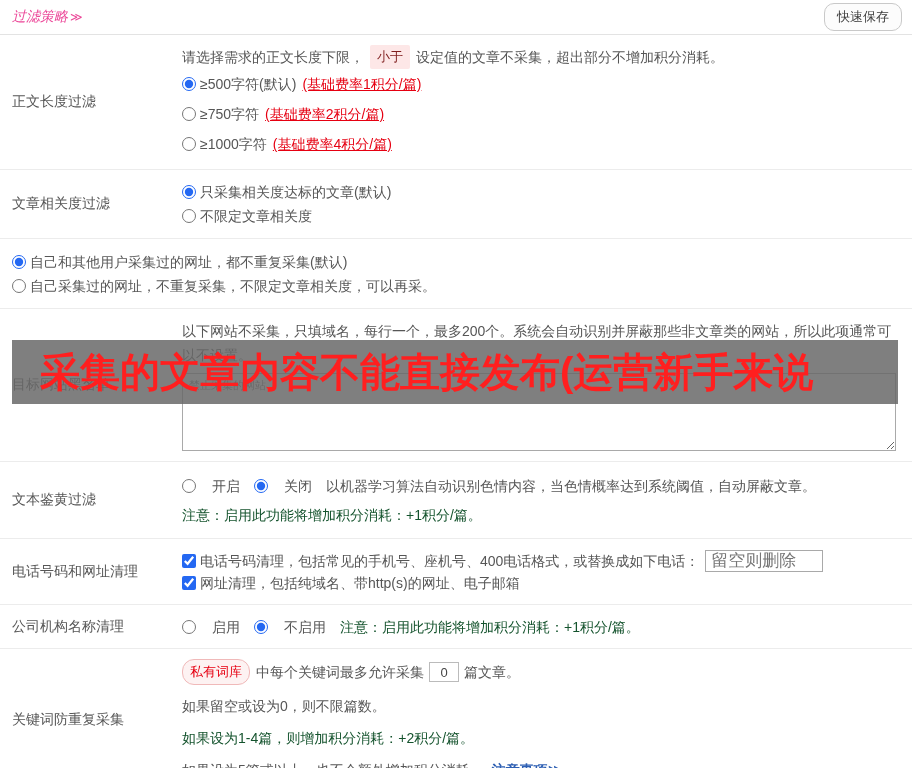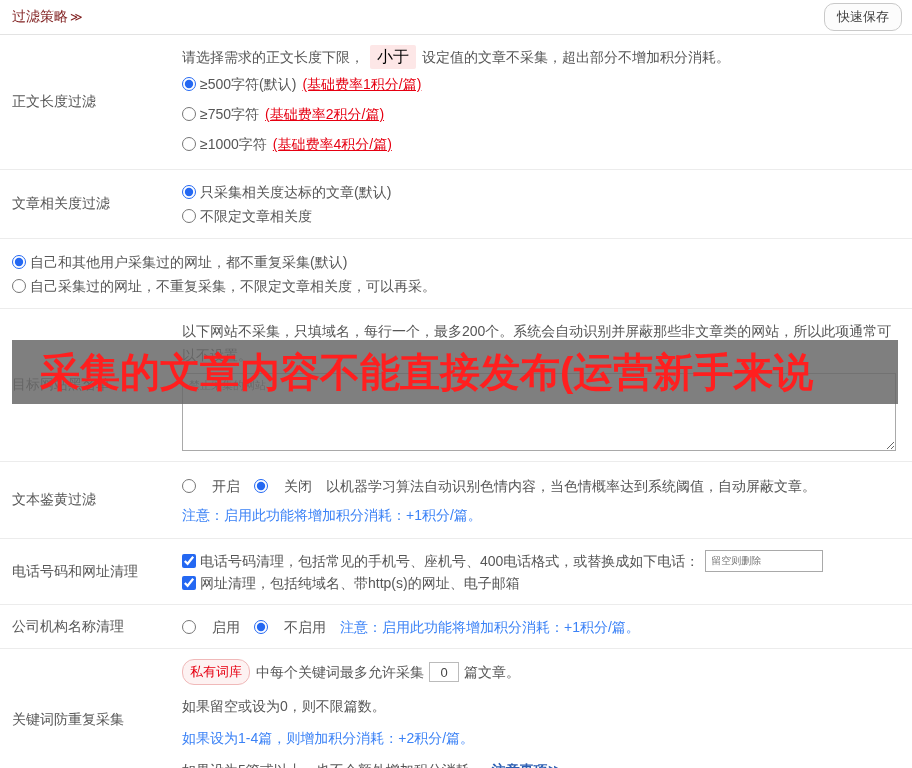--- a/index.html
+++ b/index.html
@@ -6,59 +6,59 @@
   html,body { width:912px; height:768px; }
   body {
     font-family:"Liberation Sans","DejaVu Sans",sans-serif;
     font-size:14px; color:#565656; background:#fff;
     position:relative; overflow:hidden;
   }
   .topbar {
     height:35px; display:flex; align-items:center; justify-content:space-between;
     padding:0 10px 0 12px; border-bottom:1px solid #e3e3e3;
   }
-  .page-title { color:#7f1d1d; font-size:14px; }
+  .page-title { color:#ec4899; font-size:14px;font-style:italic; }
   .page-title .arrow { font-size:12px; margin-left:2px; }
   .save-btn {
     background:#fcfcfc; border:1px solid #c9c9c9; border-radius:10px;
     padding:4px 12px; font-size:13px; color:#404040; cursor:pointer;
   }
   .row { display:flex; border-bottom:1px solid #ececec; padding:0 0 0 12px; }
   .row-label { width:170px; flex:none; display:flex; align-items:center; color:#565656; }
   .row-content { flex:1; padding:10px 12px 10px 0; display:flex; flex-direction:column; justify-content:center; }
   .line { display:flex; align-items:center; flex-wrap:wrap; line-height:22px; }
   .opt-line { line-height:30px; display:flex; align-items:center; }
   input[type=radio], input[type=checkbox] { accent-color:#2468f2; width:14px; height:14px; margin-right:4px; flex:none; }
   .fee-note { color:#e60012; text-decoration:underline; margin-left:6px; }
   .hl-tag {
-    color:#000000; background:#fde7e7; border-radius:2px;
-    padding:1px 7px; margin:0 6px; font-size:16px;
+    color:#7f1d1d; background:#fde7e7; border-radius:2px;
+    padding:1px 7px; margin:0 6px; font-size:13px;
   }
   .word-tag {
     color:#e60012; background:#fdf2f2; border:1px solid #f0b9b9; border-radius:12px;
     padding:1px 7px; margin-right:6px; font-size:13px;
   }
   .desc { line-height:24px; }
   .blacklist-textarea {
     width:714px; height:78px; margin-top:6px; border:1px solid #a9a9a9;
     font-family:"Liberation Sans","DejaVu Sans",sans-serif; font-size:11px;
     padding:4px 6px; color:#555; resize:both;
   }
   .phone-input {
     width:118px; height:22px; border:1px solid #a9a9a9; margin-left:6px;
-    font-size:10px; padding:0 5px; color:#555;
+    font-size:17px; padding:0 5px; color:#555;
     font-family:"Liberation Sans","DejaVu Sans",sans-serif;
   }
   .phone-input::placeholder, .blacklist-textarea::placeholder { color:#777; }
   .count-input {
     width:30px; height:20px; border:1px solid #bbb; text-align:center;
     font-size:13px; margin:0 5px; color:#444;
     font-family:"Liberation Sans","DejaVu Sans",sans-serif;
   }
-  .warn { color:#3b82f6; }
+  .warn { color:#14532d; }
   .note-link { color:#2d5fb3; font-weight:bold; text-decoration:none; margin-left:8px; cursor:pointer; }
   .gap6 { }
   .gap10 { margin-top:10px; }
   .overlay-banner {
     position:absolute; left:12px; top:340px; width:886px; height:64px;
     background:rgba(104,104,104,0.85); z-index:10;
     display:flex; align-items:center; padding-left:28px;
     font-size:40px; font-weight:bold; color:#ff1f1f; white-space:nowrap; overflow:hidden;
   }
   

